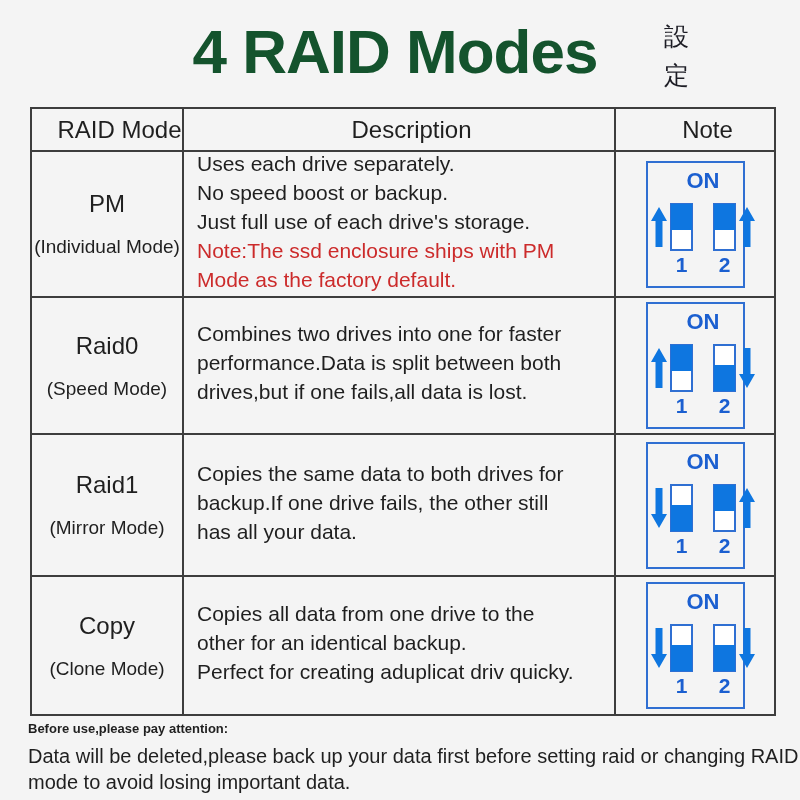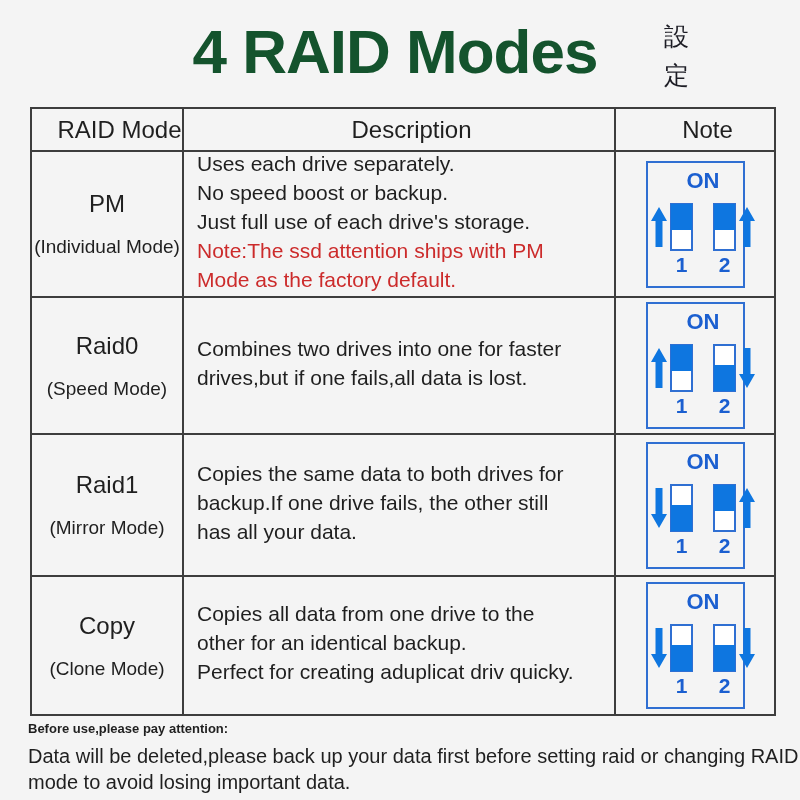--- a/index.html
+++ b/index.html
@@ -102,21 +102,21 @@
     <div class="cell hcell last-col">Note</div>
 
     <div class="cell mode-cell">
       <div class="mode-name">PM</div>
       <div class="mode-sub">(Individual Mode)</div>
     </div>
     <div class="cell desc-cell">
       <div class="desc-line">Uses each drive separately.</div>
       <div class="desc-line">No speed boost or backup.</div>
       <div class="desc-line">Just full use of each drive's storage.</div>
-      <div class="note-line">Note:The ssd attention ships with PM</div>
+      <div class="note-line">Note:The ssd enclosure ships with PM</div>
       <div class="note-line">Mode as the factory default.</div>
     </div>
     <div class="cell state-cell last-col">
       <div class="state-box">
         <div class="on-label">ON</div>
         <div class="switch-row">
           <svg class="arrow left-arrow up" viewBox="0 0 16 40">
               <polygon points="8,0 16,14 11.5,14 11.5,40 4.5,40 4.5,14 0,14"></polygon>
             </svg>
           <div class="dip up">
@@ -135,20 +135,21 @@
         </div>
       </div>
     </div>
 
     <div class="cell mode-cell">
       <div class="mode-name">Raid0</div>
       <div class="mode-sub">(Speed Mode)</div>
     </div>
     <div class="cell desc-cell">
       <div class="desc-line">Combines two drives into one for faster</div>
+      <div class="desc-line">performance.Data is split between both</div>
       <div class="desc-line">drives,but if one fails,all data is lost.</div>
     </div>
     <div class="cell state-cell last-col">
       <div class="state-box">
         <div class="on-label">ON</div>
         <div class="switch-row">
           <svg class="arrow left-arrow up" viewBox="0 0 16 40">
               <polygon points="8,0 16,14 11.5,14 11.5,40 4.5,40 4.5,14 0,14"></polygon>
             </svg>
           <div class="dip up">

